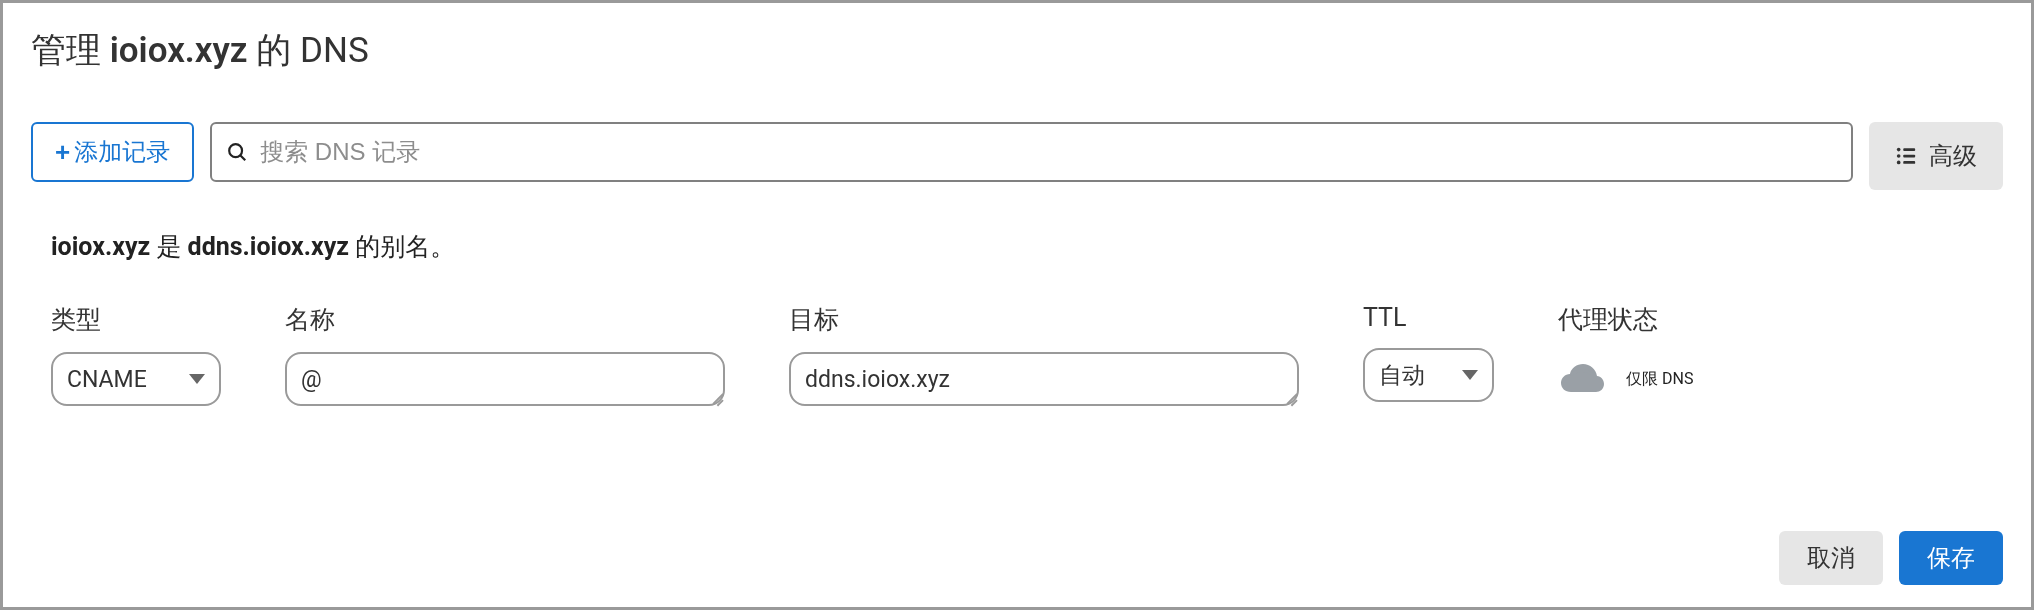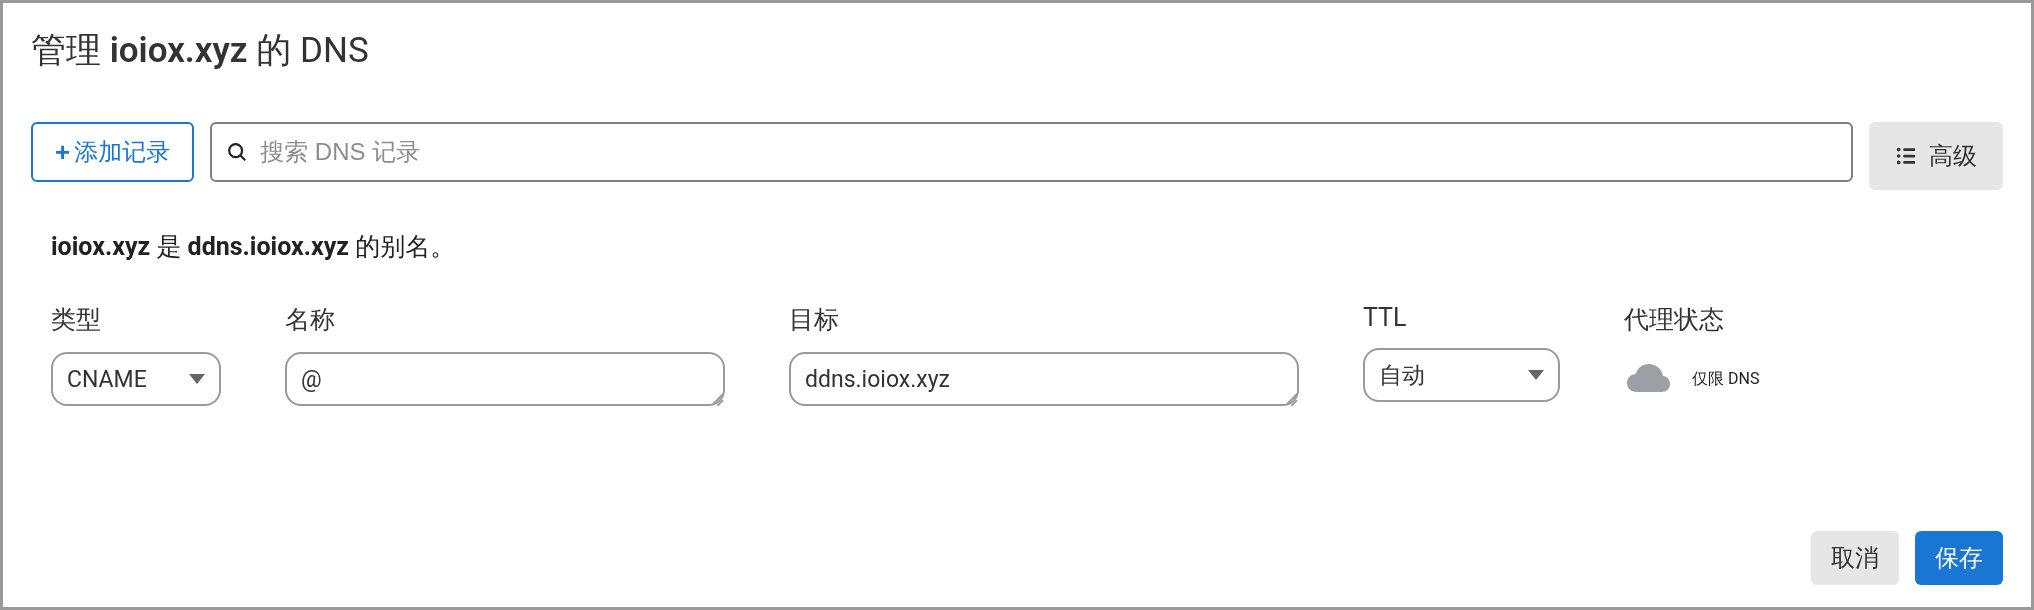--- a/index.html
+++ b/index.html
@@ -139,37 +139,37 @@
     position: absolute;
     background: #9a9a9a;
     transform: rotate(-45deg);
   }
   .resize-grip::before { width: 14px; height: 1.5px; right: -2px; bottom: 5px; }
   .resize-grip::after  { width: 8px;  height: 1.5px; right: -1px; bottom: 1px; }
   .ta-wrap { position: relative; }
   .f-type  { width: 170px; }
   .f-name  { width: 440px; }
   .f-target{ width: 510px; }
-  .f-ttl   { width: 197px; }
+  .f-ttl   { width: 131px; }
   .proxy-state {
     display: flex;
     align-items: center;
     gap: 20px;
     height: 54px;
   }
   .cloud-icon { flex-shrink: 0; }
   .footer {
     margin-top: auto;
     display: flex;
     justify-content: flex-end;
     gap: 16px;
   }
   .btn-cancel, .btn-save {
     height: 54px;
-    padding: 0 20px;
+    padding: 0 28px;
     border-radius: 6px;
     font-size: 24px;
     cursor: pointer;
     border: none;
   }
   .btn-cancel { background: #e6e6e6; color: #333; }
   .btn-save   { background: #1976d2; color: #fff; }
 </style>
 </head>
 <body>

